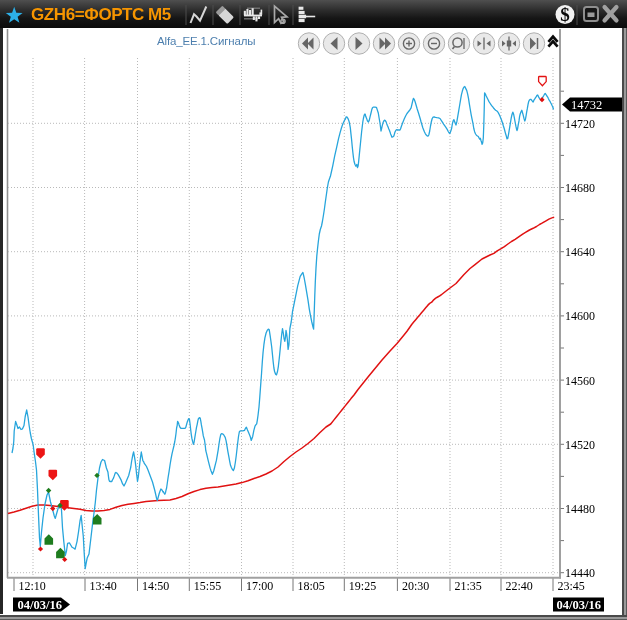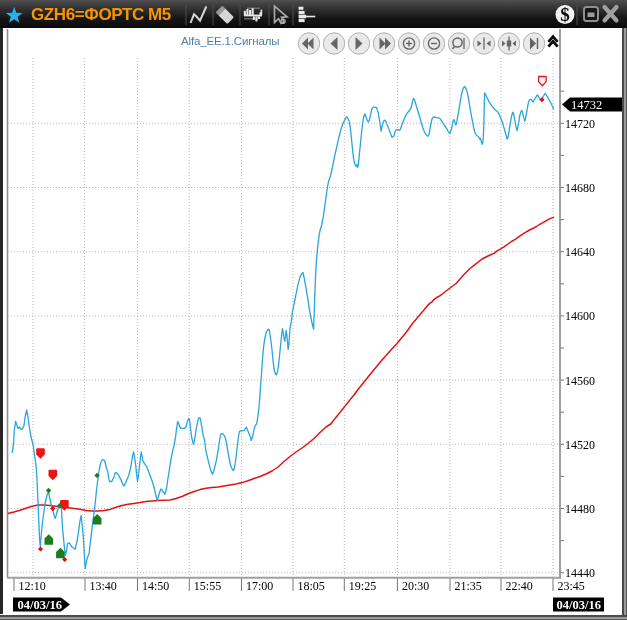--- a/index.html
+++ b/index.html
@@ -2,21 +2,21 @@
 <html><head><meta charset="utf-8"><style>
 *{margin:0;padding:0;box-sizing:border-box}
 html,body{width:627px;height:620px;overflow:hidden;background:#fff;font-family:"Liberation Sans",sans-serif}
 #root{position:relative;width:627px;height:472px}
 #titlebar{position:absolute;left:0;top:0;width:627px;height:28px;background:linear-gradient(#4f4f4f 0%,#2e2e2e 35%,#161616 65%,#0b0b0b 100%)}
 #lbord{position:absolute;left:0;top:28px;width:3px;height:586px;background:#262626}
 #rbord{position:absolute;left:622px;top:28px;width:5px;height:592px;background:linear-gradient(90deg,#4a4a4a 0 2px,#9a9a9a 2px 4px,#5a5a5a 4px 5px)}
 #bbord{position:absolute;left:0;top:615px;width:627px;height:5px;background:linear-gradient(#4a4a4a 0 2px,#9a9a9a 2px 4px,#5a5a5a 4px 5px)}
 .tt{position:absolute;top:6px;font-size:17px;font-weight:bold;color:#f69500;letter-spacing:-0.4px;line-height:17px}
 #lab1{position:absolute;left:14px;top:35px;font-size:11.5px;letter-spacing:-0.25px;color:#111}
-#lab2{position:absolute;left:181px;top:35px;font-size:11.5px;letter-spacing:-0.15px;color:#4d7fae}
+#lab2{position:absolute;left:157px;top:35px;font-size:11.5px;letter-spacing:-0.15px;color:#4d7fae}
 svg{position:absolute;left:0;top:0}
 .gd{stroke:#b9b9b9;stroke-width:1;stroke-dasharray:1 2}
 .ax{font-family:"Liberation Serif",serif;font-size:12px;fill:#000}
 .tagt{font-family:"Liberation Serif",serif;font-size:12.5px;fill:#fff}
 </style></head><body>
 <div id="root">
 <div id="titlebar"></div>
 <div class="tt" style="left:31px">GZH6=ФОРТС</div>
 <div class="tt" style="left:148px">M5</div>
 <div id="lbord"></div>

